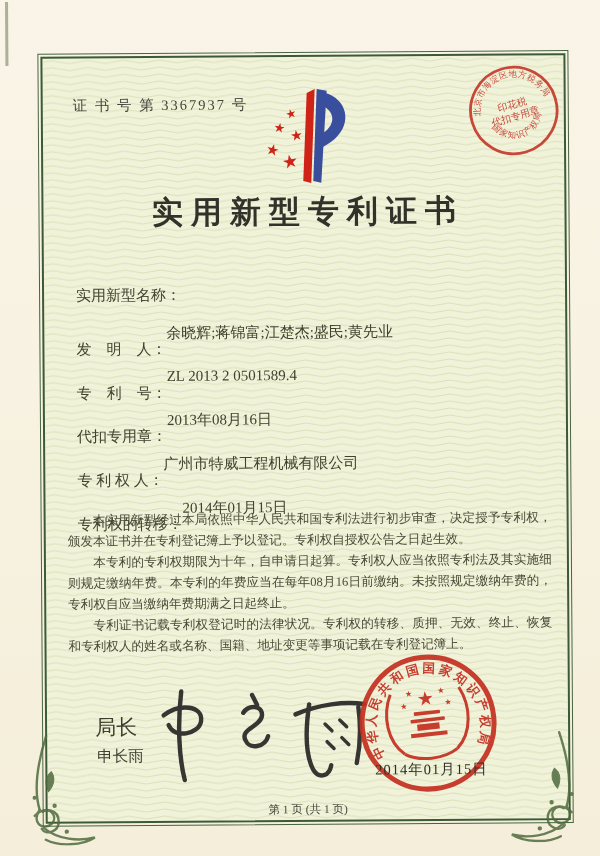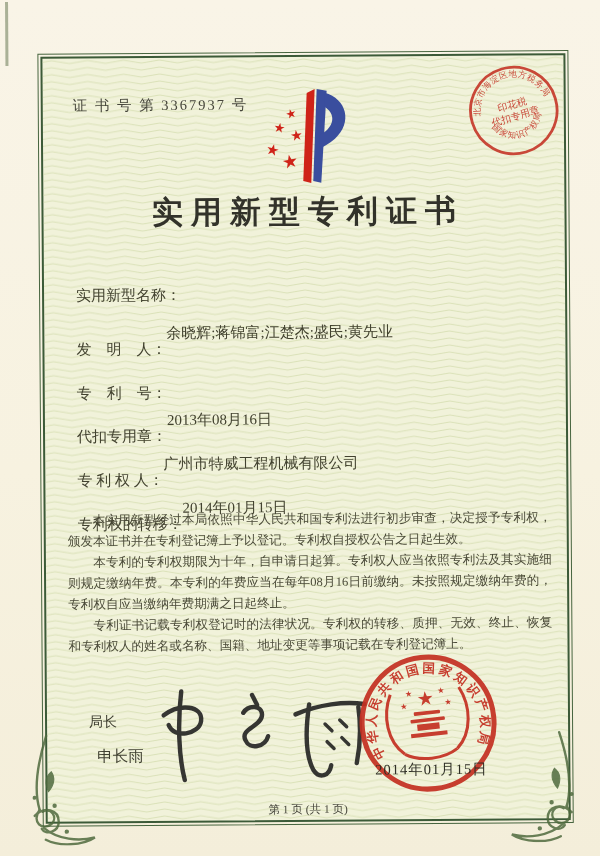--- a/index.html
+++ b/index.html
@@ -26,21 +26,21 @@
   .logo{position:absolute;left:192px;top:28px;width:122px;height:106px;}
   .title{
     position:absolute;left:0;right:0;top:134px;text-align:center;
     font-size:31px;font-weight:600;letter-spacing:8px;padding-left:8px;color:#32322a;
   }
   .field-row{position:absolute;left:32px;right:26px;font-size:15px;color:#42422f;display:flex;}
   .field-label{white-space:pre;flex:0 0 auto;margin-top:16px;}
   .field-value{white-space:pre;}
   .paras{position:absolute;left:22px;top:452px;width:484px;font-size:12.6px;line-height:1.67;color:#4a4a38;text-align:justify;}
   .paras p{margin:0;text-indent:2em;}
-  .signoff-title{position:absolute;left:42px;top:655px;font-size:14px;color:#3e3e30;font-family:Liberation Mono, monospace;}
+  .signoff-title{position:absolute;left:48px;top:655px;font-size:21px;color:#3e3e30;font-family:Liberation Mono, monospace;}
   .signoff-name{position:absolute;left:42px;top:688px;font-size:15.5px;color:#3e3e30;font-family:"Liberation Sans","DejaVu Sans",sans-serif;margin-left:8px;}
   .signature{position:absolute;left:102px;top:618px;width:228px;height:118px;}
   .office-seal{position:absolute;left:310px;top:596px;width:142px;height:142px;opacity:.93;}
   .issue-date{position:absolute;left:308px;top:704px;width:152px;text-align:center;font-size:14.5px;letter-spacing:1px;color:#2f2f26;z-index:5;}
   .footer-page{position:absolute;left:0;right:0;top:745px;text-align:center;font-size:11.5px;color:#45453a;}
   .corner-ornament{position:absolute;width:92px;height:112px;}
   .corner-ornament.left{left:20px;top:732px;}
   .corner-ornament.right{left:489px;top:732px;transform:scaleX(-1);}
   .seal-red{fill:#c43123;}
   .seal-red-stroke{stroke:#c43123;fill:none;}
@@ -105,20 +105,21 @@
 
         <div class="field-row" style="top:212px">
           <span class="field-label">实用新型名称：</span>
         </div>
         <div class="field-row" style="top:266px">
           <span class="field-label">发　明　人：</span>
           <span class="field-value">余晓辉;蒋锦富;江楚杰;盛民;黄先业</span>
         </div>
         <div class="field-row" style="top:310px">
           <span class="field-label">专　利　号：</span>
+          <span class="field-value">ZL 2013 2 0501589.4</span>
         </div>
         <div class="field-row" style="top:353px">
           <span class="field-label">代扣专用章：</span>
           <span class="field-value">2013年08月16日</span>
         </div>
         <div class="field-row" style="top:397px">
           <span class="field-label">专 利 权 人：</span>
           <span class="field-value">广州市特威工程机械有限公司</span>
         </div>
         <div class="field-row" style="top:441px">

